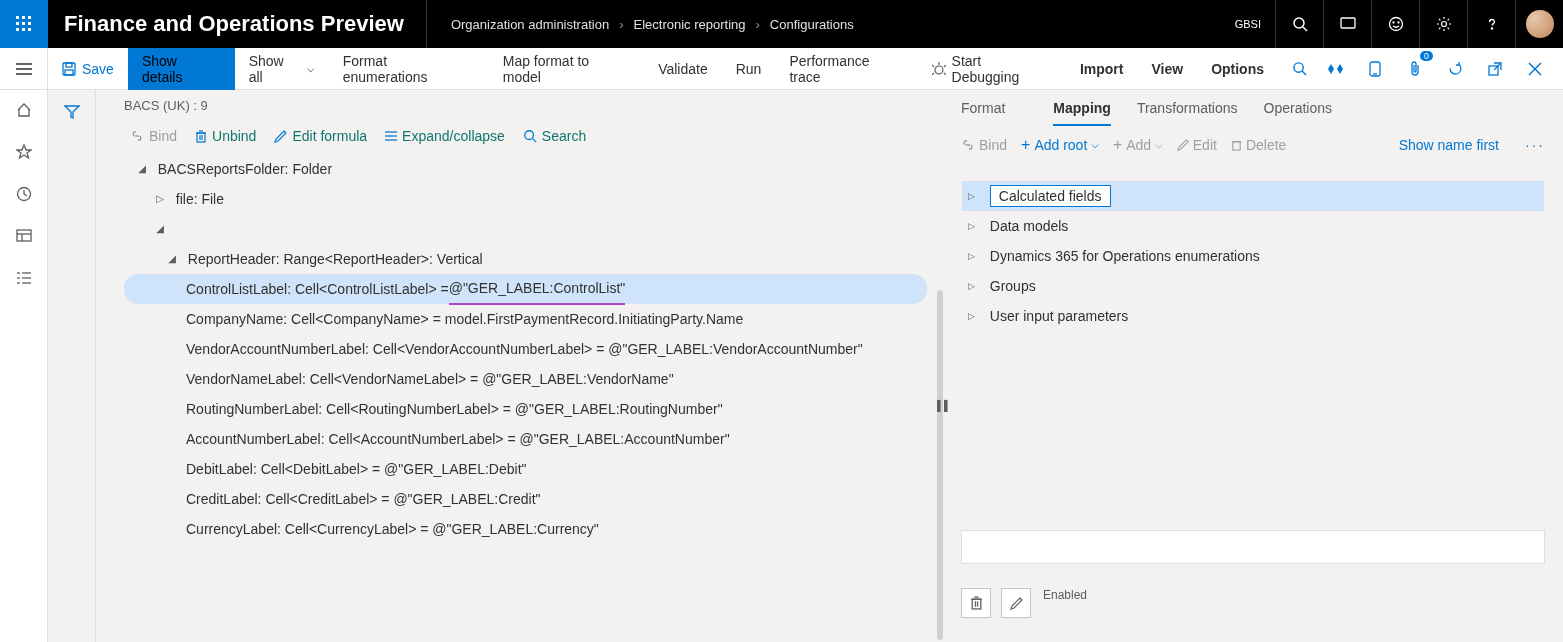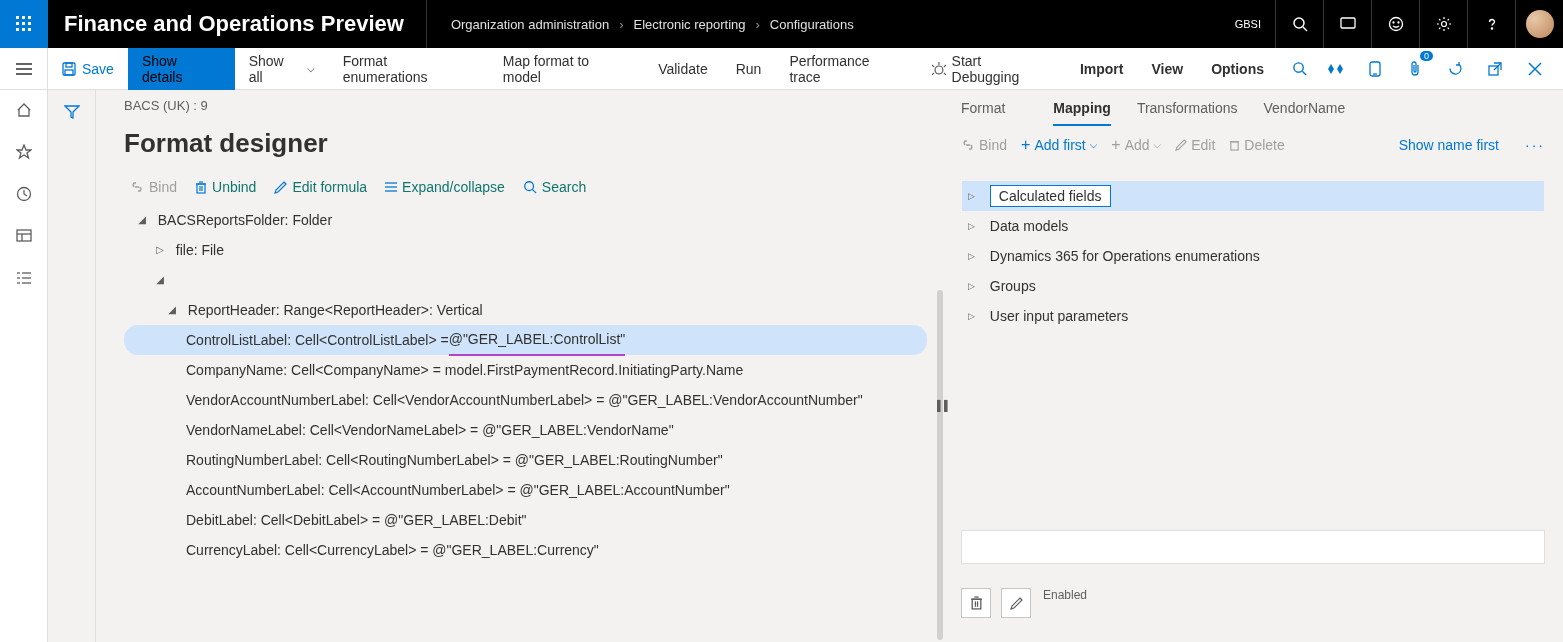--- a/index.html
+++ b/index.html
@@ -32,21 +32,21 @@
 .leftrail { position:absolute; left:0; top:90px; width:48px; bottom:0; background:#fff; border-right:1px solid #e1dfdd; display:flex; flex-direction:column; align-items:center; padding-top:10px; gap:22px;}
 .leftrail .licon { width:20px; height:20px; display:flex; align-items:center; justify-content:center; color:#605e5c;}
 
 
 .filtercol { position:absolute; left:48px; top:90px; width:48px; bottom:0; background:#f3f2f1; border-right:1px solid #e1dfdd; display:flex; justify-content:center; padding-top:14px;}
 .filtercol .ficon { color:#0078d4; }
 
 
 .main { position:absolute; left:96px; top:90px; right:0; bottom:0; background:#f3f2f1; display:flex; }
 .left-pane { flex:1; padding: 8px 16px 0 28px; position:relative; overflow:hidden;}
-.subtitle { font-size:13px; color:#605e5c; margin-bottom:15px;}
+.subtitle { font-size:13px; color:#605e5c; margin-bottom:9px;}
 .pagetitle { font-size:26px; font-weight:600; margin-bottom:14px;}
 .tree-toolbar { display:flex; align-items:center; gap:18px; padding:6px 0 10px 6px; font-size:14px;}
 .tree-toolbar .titem { color:#0f766e; display:flex; align-items:center; gap:5px; cursor:pointer;}
 .tree-toolbar .titem.muted { color:#a19f9d; }
 
 .tree { font-size:14px; line-height:30px;}
 .tree-row { display:flex; align-items:center; height:30px; white-space:nowrap;}
 .caret { width:16px; text-align:center; color:#605e5c; font-size:10px; display:inline-block;}
 .indent0 { padding-left:10px;}
 .indent1 { padding-left:28px;}
@@ -294,21 +294,20 @@
   <div class="ficon">
       <svg width="16" height="16" viewBox="0 0 16 16" stroke="#0078d4" fill="none" stroke-width="1.3">
         <polygon points="1,2 15,2 9,8 9,14 7,13 7,8"></polygon>
       </svg>
     </div>
 </div>
 
 <div class="main">
   <div class="left-pane">
     <div class="subtitle">BACS (UK) : 9</div>
-    <div class="pagetitle">Format designer</div>
     <div class="tree-toolbar">
       <div class="titem muted">
           <svg width="14" height="12" viewBox="0 0 14 12" stroke="#a19f9d" fill="none" stroke-width="1.3">
             <path d="M4 6a3 3 0 010-4h2M10 6a3 3 0 010 4H8M5 6h4"></path>
           </svg>
           <span>Bind</span>
         </div>
       <div class="titem">
           <svg width="12" height="13" viewBox="0 0 12 13" stroke="#0078d4" fill="none" stroke-width="1.2">
             <rect x="2" y="3" width="8" height="9"></rect>
@@ -363,43 +362,46 @@
       <div class="tree-row indent4">
           <span>RoutingNumberLabel: Cell&lt;RoutingNumberLabel&gt; = @"GER_LABEL:RoutingNumber"</span>
         </div>
       <div class="tree-row indent4">
           <span>AccountNumberLabel: Cell&lt;AccountNumberLabel&gt; = @"GER_LABEL:AccountNumber"</span>
         </div>
       <div class="tree-row indent4">
           <span>DebitLabel: Cell&lt;DebitLabel&gt; = @"GER_LABEL:Debit"</span>
         </div>
       <div class="tree-row indent4">
+          <span>CreditLabel: Cell&lt;CreditLabel&gt; = @"GER_LABEL:Credit"</span>
+        </div>
+      <div class="tree-row indent4">
           <span>CurrencyLabel: Cell&lt;CurrencyLabel&gt; = @"GER_LABEL:Currency"</span>
         </div>
     </div>
     <div class="vscroll"></div>
   </div>
 
   <div class="right-pane">
     <div class="tabs">
       <div class="tab">Format</div>
       <div class="tab active">Mapping</div>
       <div class="tab">Transformations</div>
-      <div class="tab">VendorName</div>
+      <div class="tab">Operations</div>
     </div>
     <div class="mapping-toolbar">
       <div class="mitem muted">
           <svg width="14" height="12" viewBox="0 0 14 12" stroke="#a19f9d" fill="none" stroke-width="1.3">
             <path d="M4 6a3 3 0 010-4h2M10 6a3 3 0 010 4H8M5 6h4"></path>
           </svg>
           <span>Bind</span>
         </div>
       <div class="mitem blue">
           <span style="font-size:16px;">+</span>
-          <span>Add first</span>
+          <span>Add root</span>
           <span style="font-size:10px;">⌵</span>
         </div>
       <div class="mitem muted">
           <span style="font-size:16px;">+</span>
           <span>Add</span>
           <span style="font-size:10px;">⌵</span>
         </div>
       <div class="mitem muted">
           <svg width="12" height="12" viewBox="0 0 13 13" stroke="#a19f9d" fill="none" stroke-width="1.2">
             <path d="M10 1l2 2-8 8-3 1 1-3z"></path>

